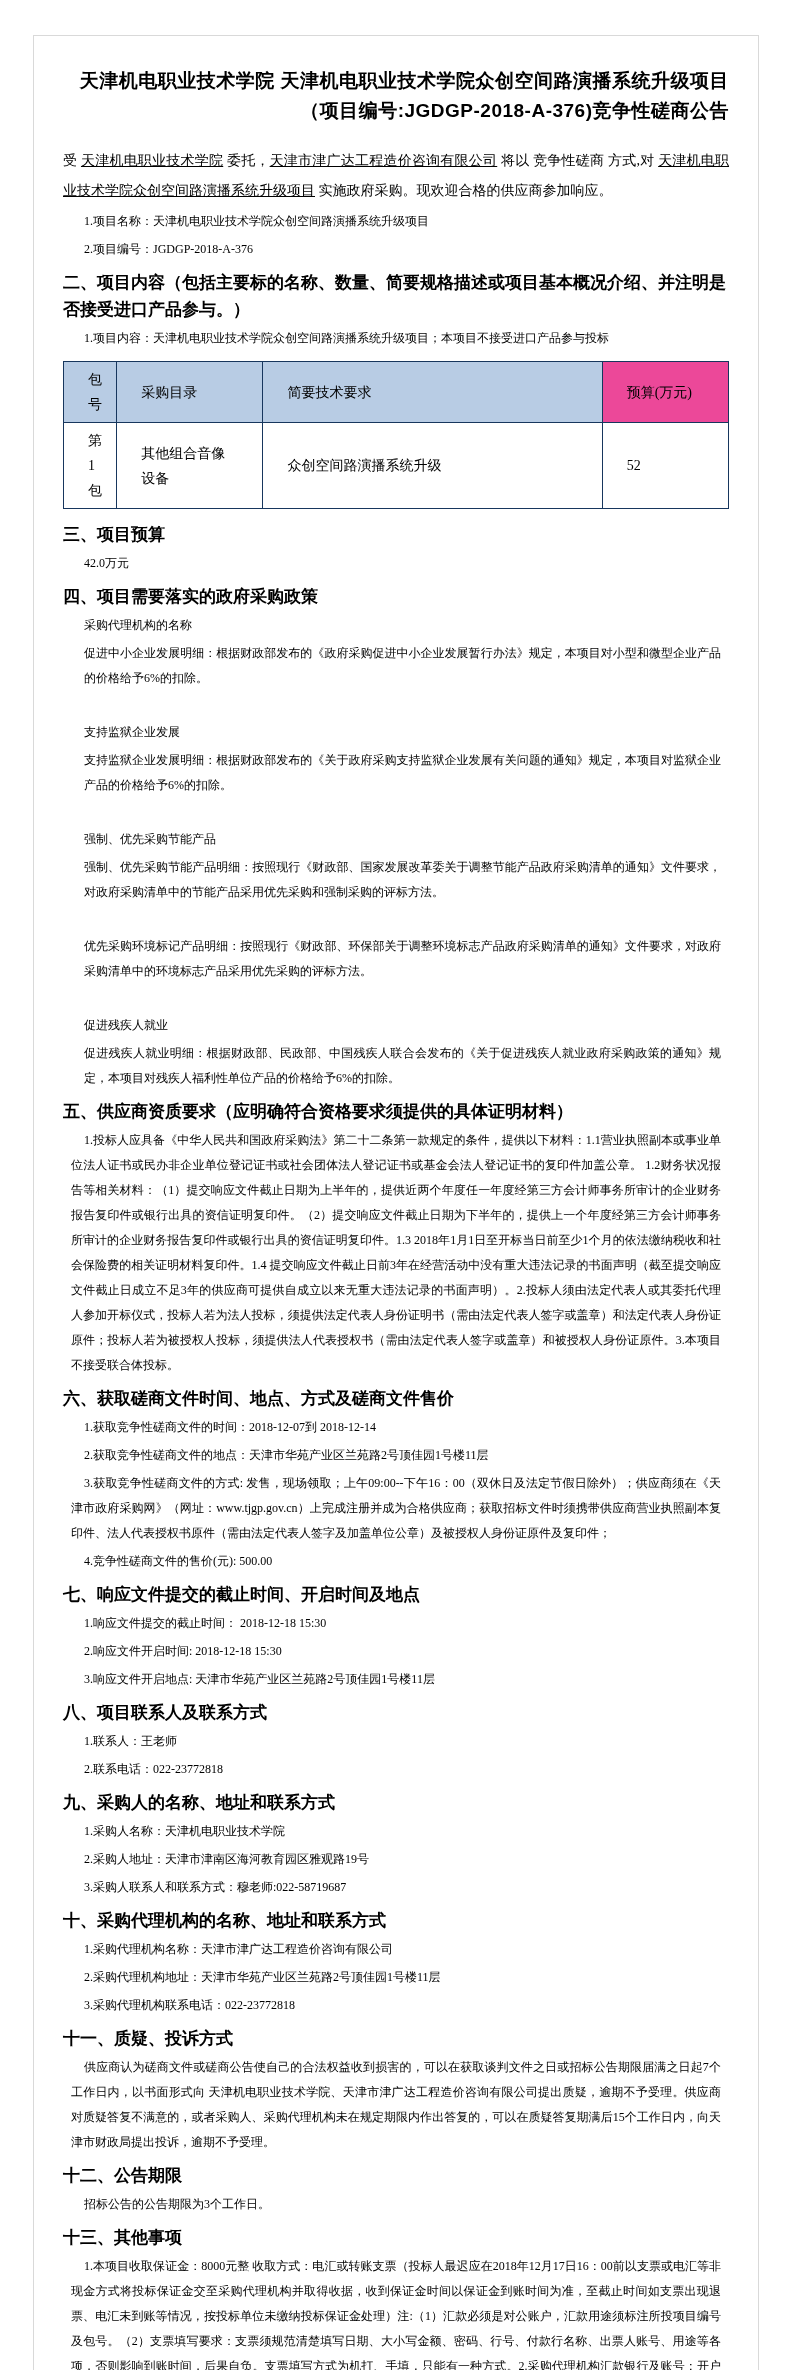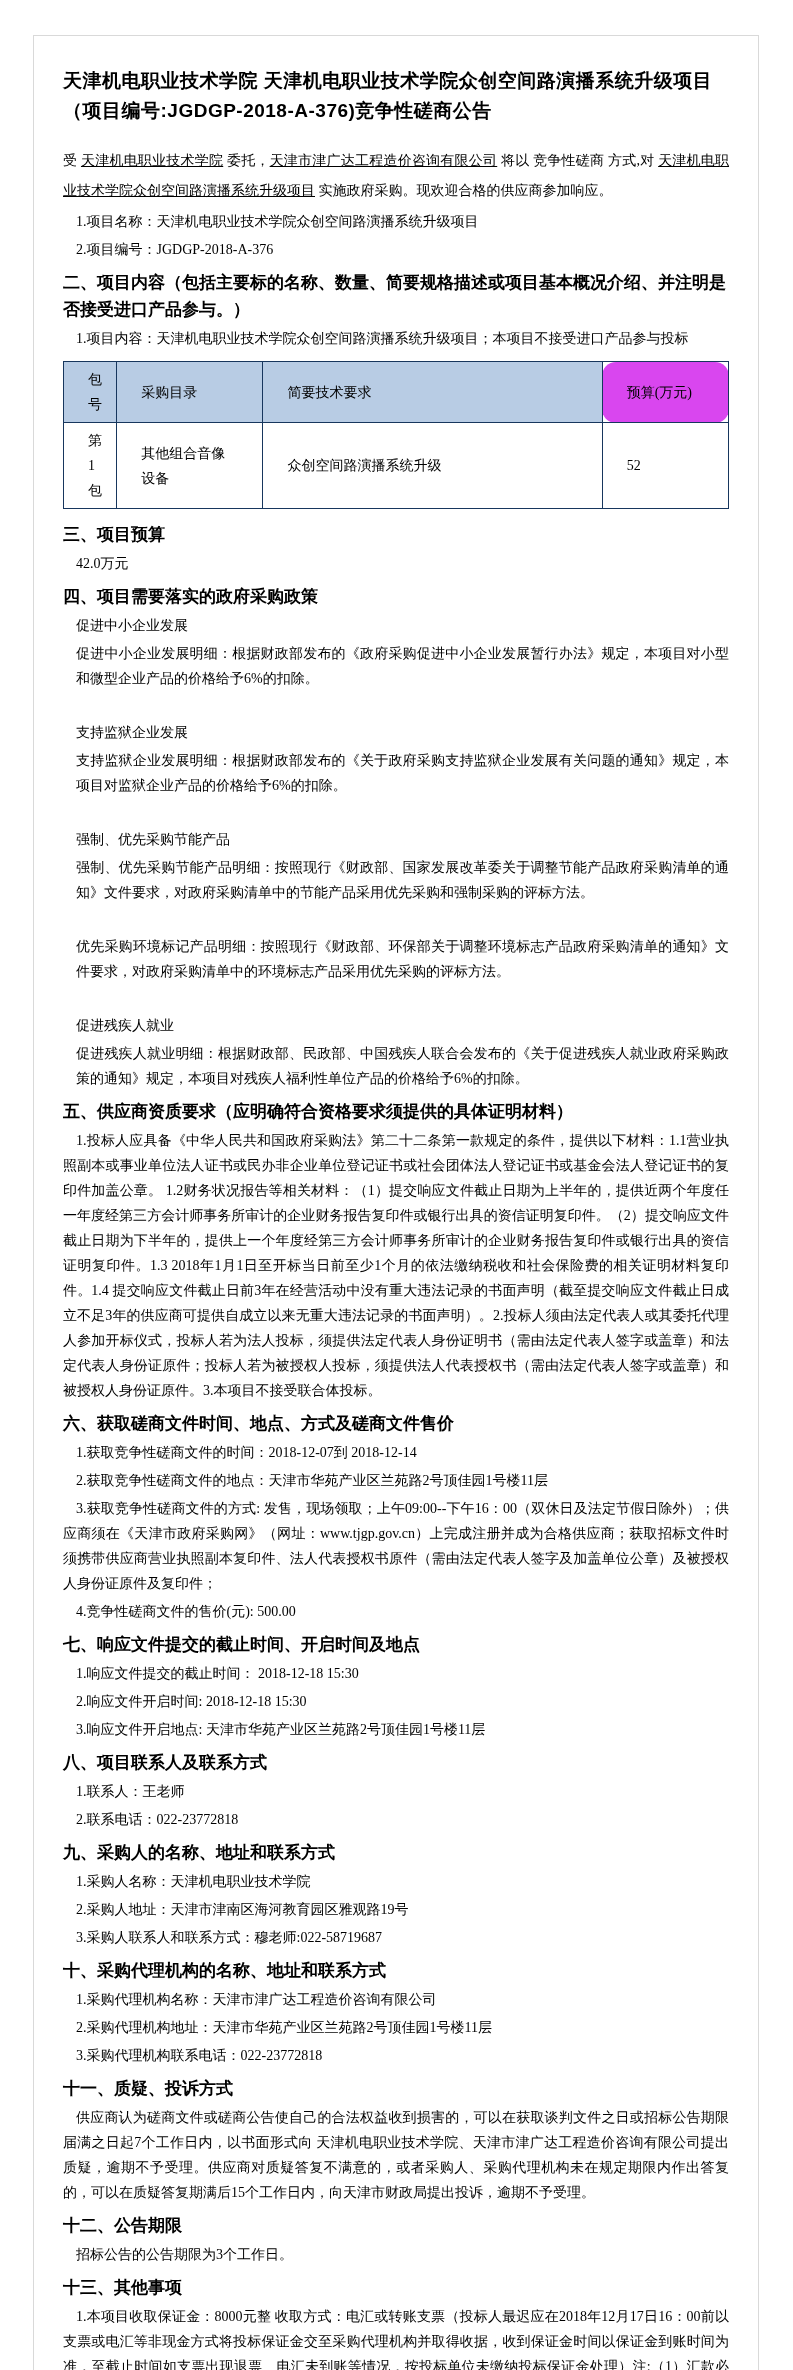--- a/index.html
+++ b/index.html
@@ -20,44 +20,44 @@
     margin: 35px 0 0 33px;
     width: 666px;
     min-height: 2190px;
     border: 1px solid #d9d9d9;
     padding: 18px 29px 30px 29px;
     background: #ffffff;
   }
   h1.title {
     font-size: 19px;
     font-weight: bold;
-    text-align: left;
+    text-align: right;
     line-height: 30px;
     margin: 12px 0 20px 0;
     font-family: "Liberation Sans", "DejaVu Sans", sans-serif;
     letter-spacing: 0.5px;
   }
   p.intro {
     font-size: 14px;
     line-height: 30px;
     margin: 0 0 2px 0;
     text-align: justify;
   }
   p.intro span.u { text-decoration: underline; }
   h2.sec-h {
     font-size: 17px;
     font-weight: bold;
     line-height: 27px;
     margin: 7px 0 3px 0;
     font-family: "Liberation Sans", "DejaVu Sans", sans-serif;
   }
   p.item {
-    font-size: 14px;
+    font-size: 12px;
     line-height: 25px;
-    margin: 3px 0;
+    margin: 3px 8px;
     padding-left: 13px;
     text-align: justify;
   }
   p.item.wrap-flush {
     padding-left: 0;
     text-indent: 13px;
   }
   div.gap { height: 23px; }
   table.lots {
     border-collapse: collapse;
@@ -98,40 +98,40 @@
               <col style="width: 8%;">
               <col style="width: 22%;">
               <col style="width: 51%;">
               <col style="width: 19%;">
             </colgroup>
             <thead>
               <tr>
                 <th style="background: rgb(184, 204, 228); border-color: rgb(23, 54, 93);">包号</th>
                 <th style="background: rgb(184, 204, 228); border-color: rgb(23, 54, 93);">采购目录</th>
                 <th style="background: rgb(184, 204, 228); border-color: rgb(23, 54, 93);">简要技术要求</th>
-                <th style="background: #d946ef; border-color: rgb(23, 54, 93); border-radius: 14px;">预算(万元)</th>
+                <th style="background: #ec4899; border-color: rgb(23, 54, 93);">预算(万元)</th>
               </tr>
             </thead>
             <tbody>
               <tr>
                 <td style="border-color: rgb(23, 54, 93);">第1包</td>
                 <td style="border-color: rgb(23, 54, 93); margin-top: 48px;">其他组合音像设备</td>
                 <td style="border-color: rgb(23, 54, 93);">众创空间路演播系统升级</td>
                 <td style="border-color: rgb(23, 54, 93);">52</td>
               </tr>
             </tbody>
           </table>
         </section>
         <section>
           <h2 class="sec-h">三、项目预算</h2>
           <p class="item">42.0万元</p>
         </section>
         <section>
           <h2 class="sec-h">四、项目需要落实的政府采购政策</h2>
-          <p class="item">促进中小企业发展</p>
+          <p class="item">采购代理机构的名称</p>
           <p class="item">促进中小企业发展明细：根据财政部发布的《政府采购促进中小企业发展暂行办法》规定，本项目对小型和微型企业产品的价格给予6%的扣除。</p>
           <div class="gap"></div>
           <p class="item">支持监狱企业发展</p>
           <p class="item">支持监狱企业发展明细：根据财政部发布的《关于政府采购支持监狱企业发展有关问题的通知》规定，本项目对监狱企业产品的价格给予6%的扣除。</p>
           <div class="gap"></div>
           <p class="item">强制、优先采购节能产品</p>
           <p class="item">强制、优先采购节能产品明细：按照现行《财政部、国家发展改革委关于调整节能产品政府采购清单的通知》文件要求，对政府采购清单中的节能产品采用优先采购和强制采购的评标方法。</p>
           <div class="gap"></div>
           <p class="item">优先采购环境标记产品明细：按照现行《财政部、环保部关于调整环境标志产品政府采购清单的通知》文件要求，对政府采购清单中的环境标志产品采用优先采购的评标方法。</p>
           <div class="gap"></div>

